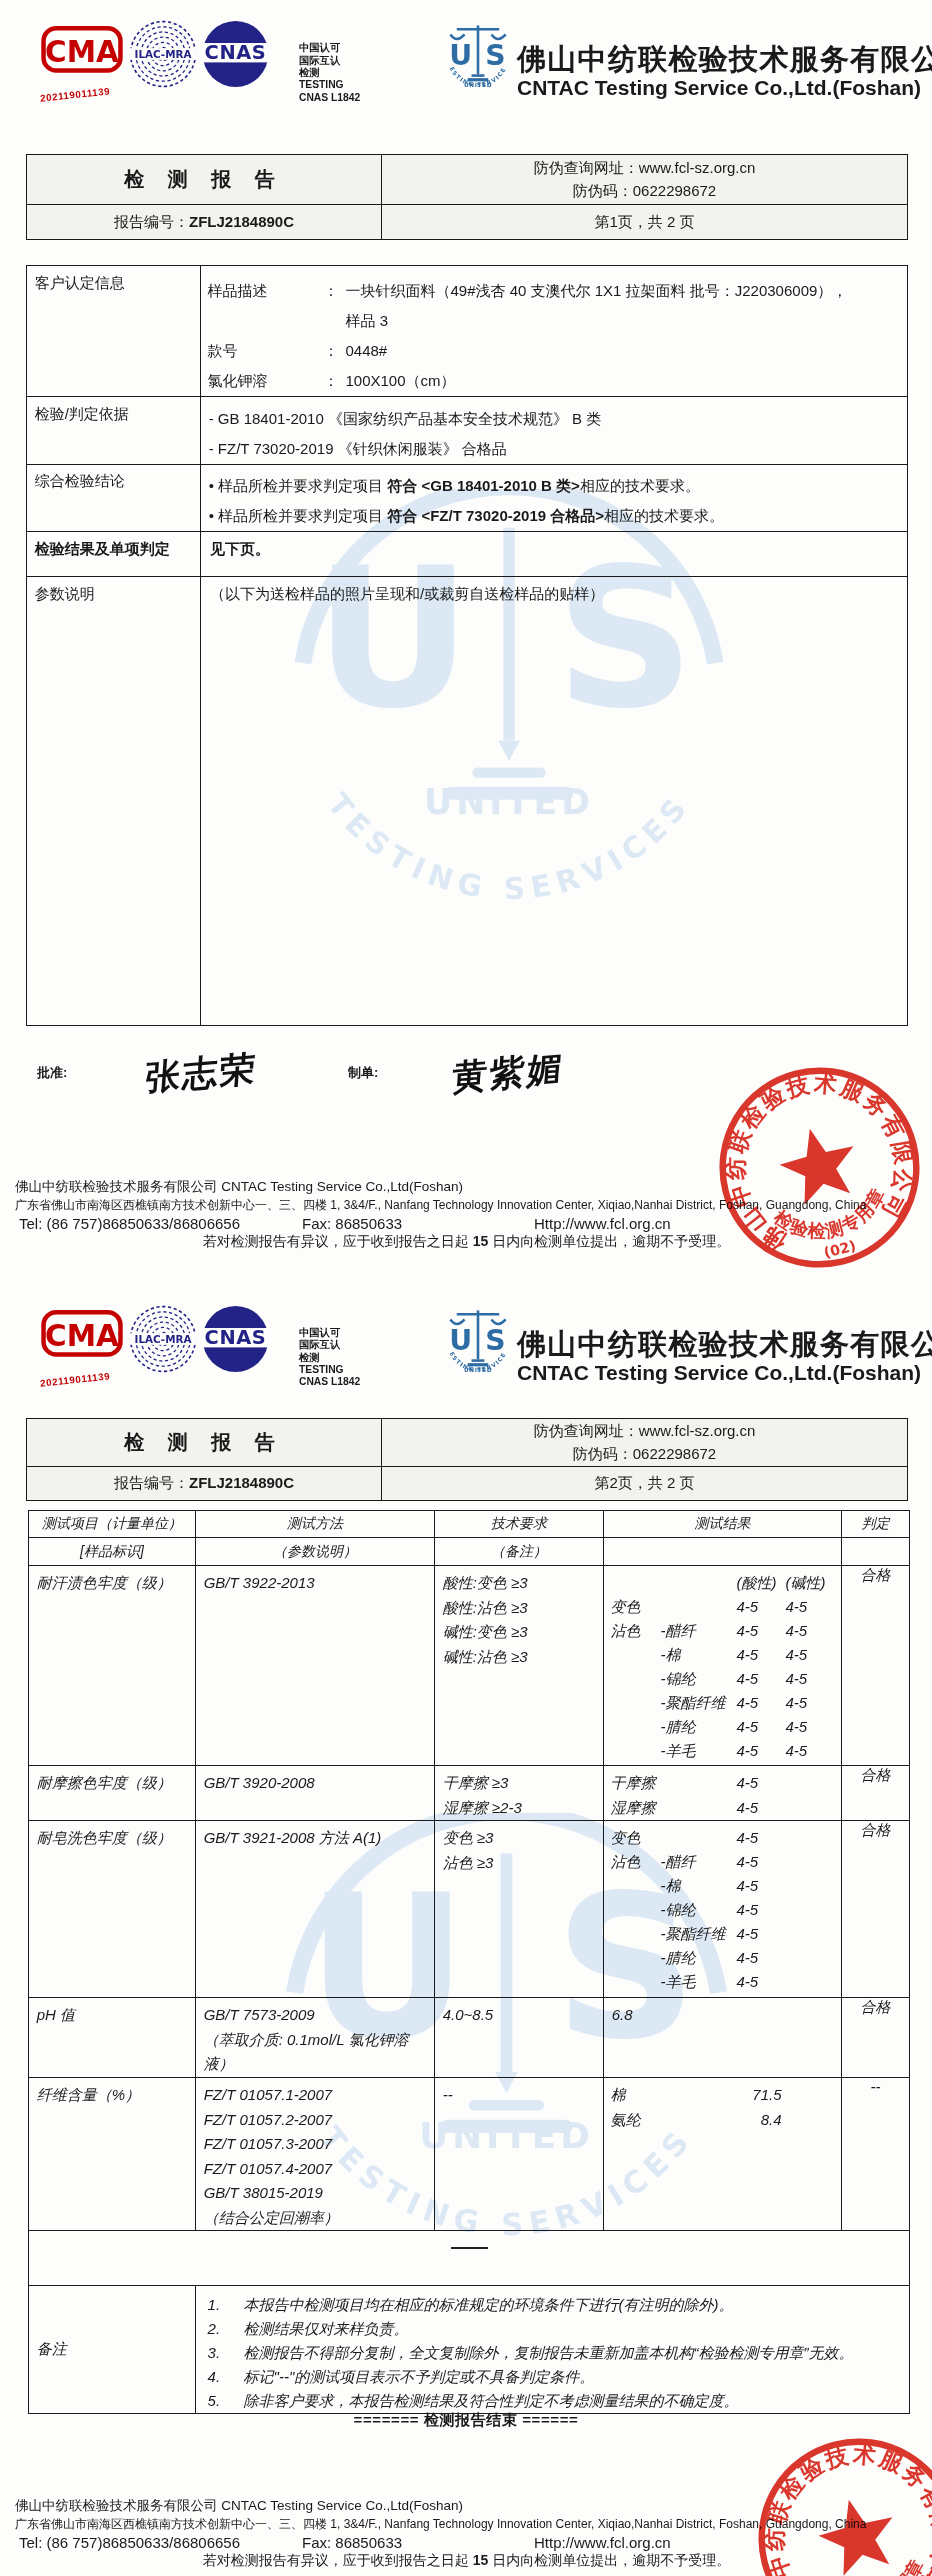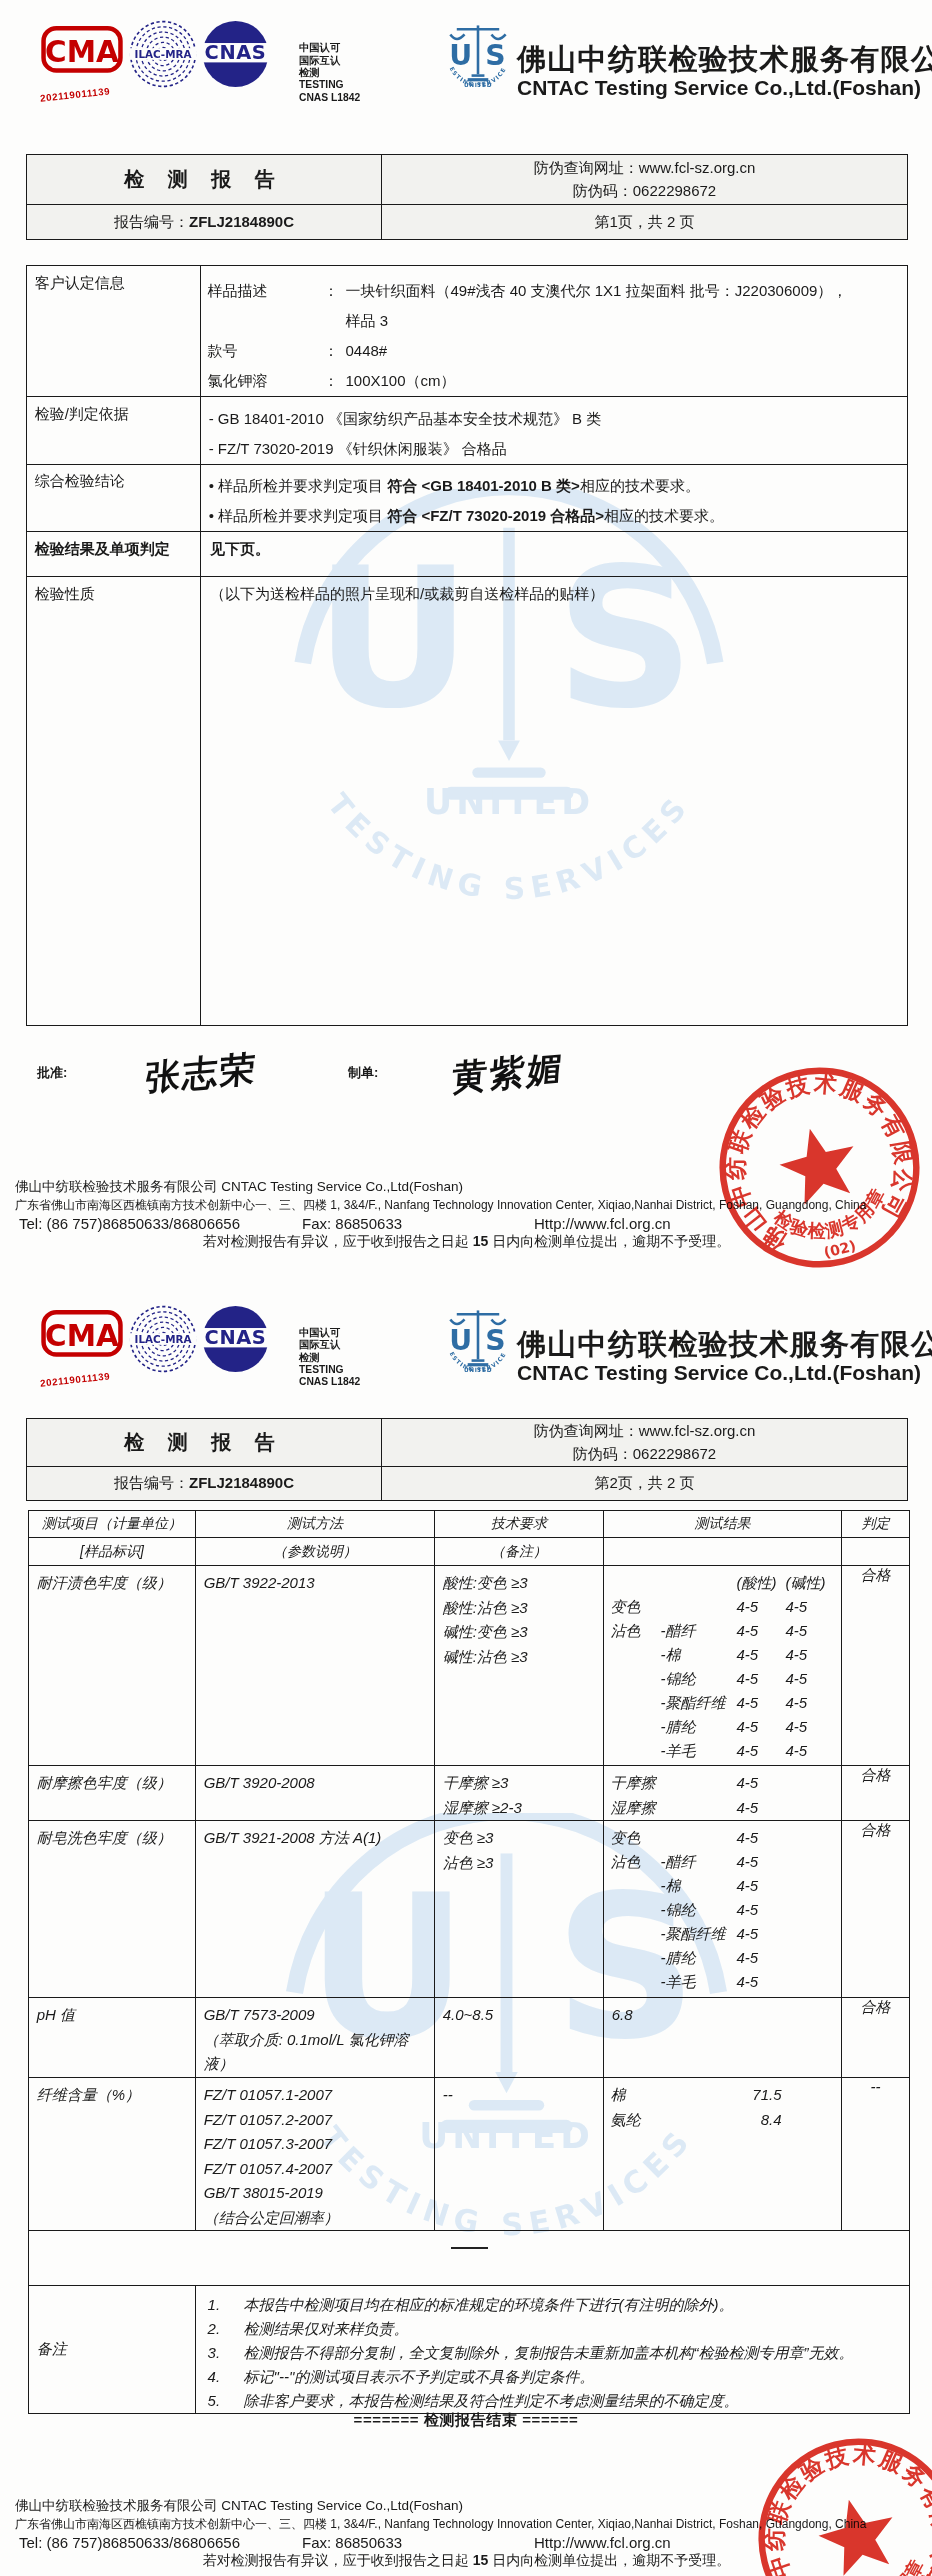--- a/index.html
+++ b/index.html
@@ -251,21 +251,21 @@
         </div>
       </td>
     </tr>
     <tr style="height:45px;font-weight:bold;">
       <td class="lblcell">检验结果及单项判定</td>
       <td colspan="2">
               <div class="vtop">见下页。</div>
             </td>
     </tr>
     <tr style="height:449px;">
-      <td class="lblcell">检验性质</td>
+      <td class="lblcell">参数说明</td>
       <td colspan="2">
               <div class="vtop">（以下为送检样品的照片呈现和/或裁剪自送检样品的贴样）</div>
             </td>
     </tr>
   </tbody>
       </table>
 
   <div class="siglabel" style="left:37px;top:1064px;">批准:</div>
   <div class="signame" style="left:145px;top:1050px;">张志荣</div>
   <div class="siglabel" style="left:348px;top:1064px;">制单:</div>

